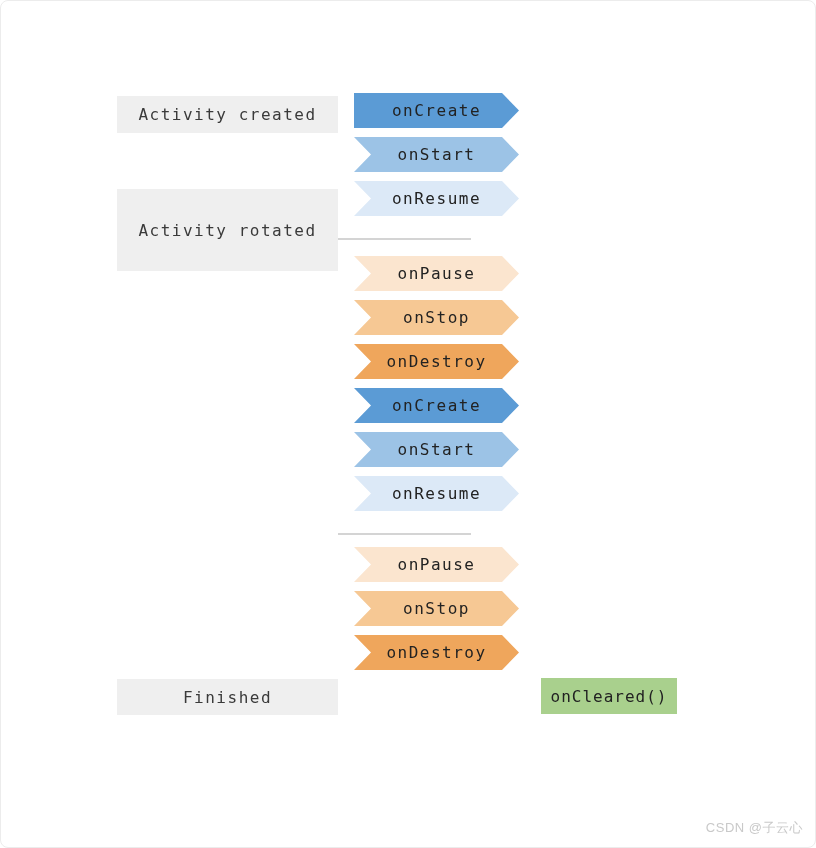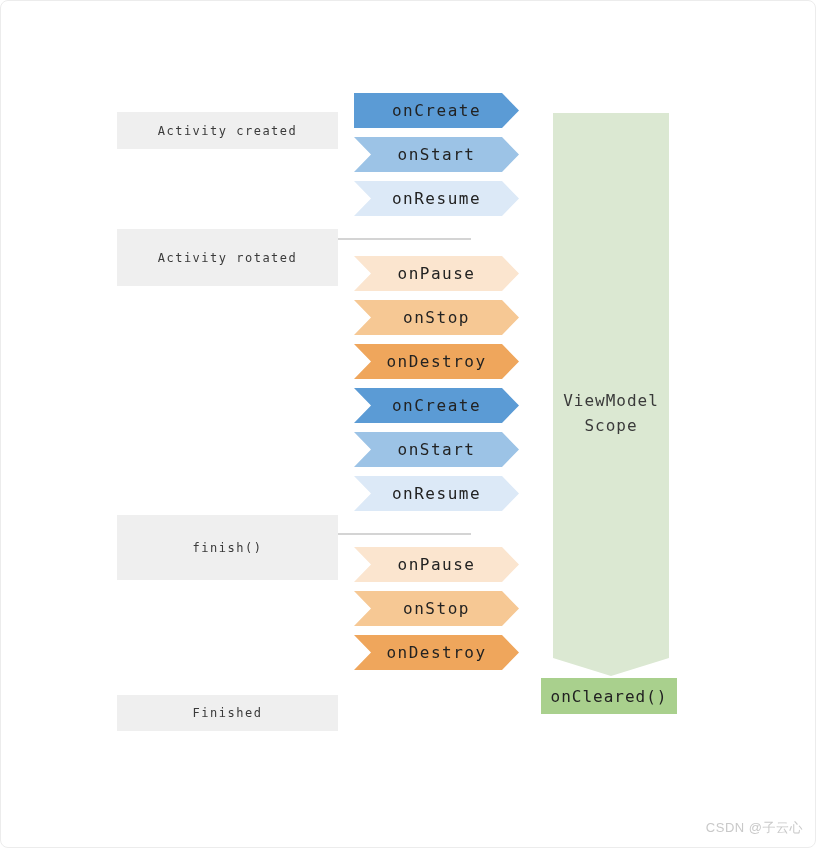--- a/index.html
+++ b/index.html
@@ -11,24 +11,24 @@
   .canvas{
     position:absolute;inset:0;
     border:1px solid #ececec;border-radius:8px;
     background:#ffffff;
   }
   
   .stage-box{
     position:absolute;left:116px;width:221px;
     background:#EFEFEF;color:#3a3a3a;
     display:flex;align-items:center;justify-content:center;
-    font-size:12px;letter-spacing:1.5px;white-space:nowrap;margin-top:16px;
+    font-size:16px;letter-spacing:1.5px;white-space:nowrap;
   }
   .stage-1{top:95px;height:37px;}
-  .stage-2{top:212px;height:57px;}
+  .stage-2{top:188px;height:82px;}
   .stage-3{top:498px;height:65px;}
   .stage-4{top:678px;height:36px;}
   
   .connector{
     position:absolute;left:337px;width:133px;height:2px;background:#d4d4d4;
   }
   .line-1{top:237px;}
   .line-2{top:532px;}
   
   .arrow-stack{
@@ -72,45 +72,38 @@
     margin-top:28px;
   }
 </style>
 </head>
 <body>
 
 <div class="canvas">
 
   <div class="stage-box stage-1">Activity created</div>
   <div class="stage-box stage-2">Activity rotated</div>
-  <div class="stage-box stage-3">finish()</div>
   <div class="stage-box stage-4">Finished</div>
 
   <div class="connector line-1"></div>
   <div class="connector line-2"></div>
 
   <div class="arrow-stack">
       <div class="arrow flat" style="background: rgb(91, 155, 213);">onCreate</div>
       <div class="arrow notched" style="background: rgb(156, 195, 230);">onStart</div>
       <div class="arrow notched" style="background: rgb(220, 233, 247);">onResume</div>
       <div class="arrow notched" style="background: rgb(251, 229, 207);">onPause</div>
       <div class="arrow notched" style="background: rgb(246, 200, 148);">onStop</div>
       <div class="arrow notched" style="background: rgb(239, 166, 92);">onDestroy</div>
       <div class="arrow notched" style="background: rgb(91, 155, 213);">onCreate</div>
       <div class="arrow notched" style="background: rgb(156, 195, 230);">onStart</div>
       <div class="arrow notched" style="background: rgb(220, 233, 247);">onResume</div>
       <div class="arrow notched" style="background: rgb(251, 229, 207);">onPause</div>
       <div class="arrow notched" style="background: rgb(246, 200, 148);">onStop</div>
       <div class="arrow notched" style="background: rgb(239, 166, 92);">onDestroy</div>
     </div>
 
-  <div class="vm-arrow" style="background: rgb(219, 232, 210);">
-    <div class="vm-label">
-      <span>ViewModel</span><br>
-      <span>Scope</span>
-    </div>
-  </div>
 
   <div class="cleared-box" style="background: rgb(169, 208, 141);">onCleared()</div>
 
   <div class="watermark">CSDN @子云心</div>
 
 </div>
 
 </body></html>

